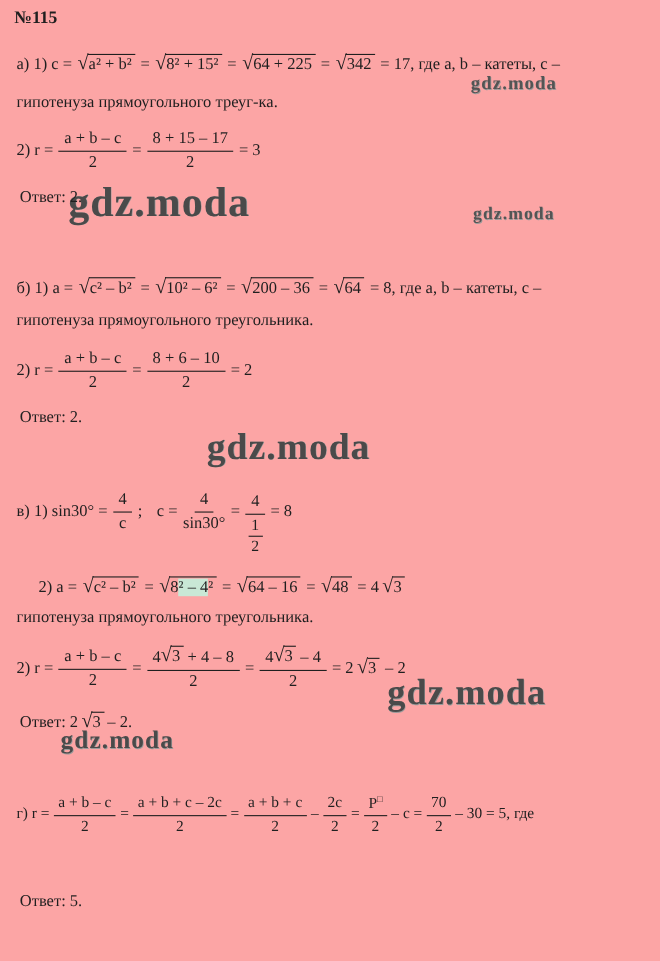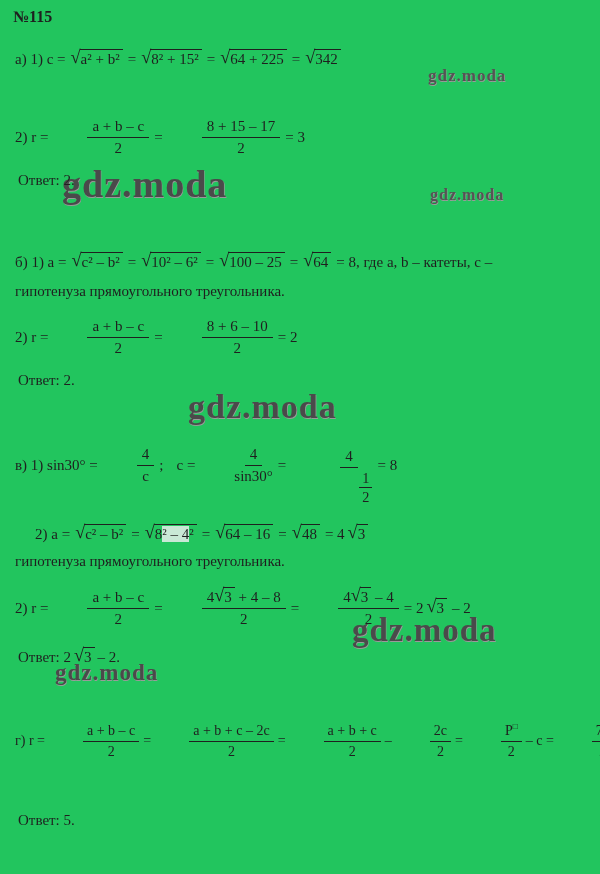--- a/index.html
+++ b/index.html
@@ -1,25 +1,25 @@
 <!DOCTYPE html>
 <html style="--hl: #c9e8d6;"><head>
 <meta charset="utf-8">
 <style>
   html,body{margin:0;padding:0;background:#e8e8e8;}
   #page{
-    position:relative; width:600px; height:874px; background:#22c55e;
+    position:relative; width:600px; height:874px; background:#fca5a5;
     font-family:"Liberation Serif", serif; color:#1f1f1f; font-size:15px;
     overflow:hidden; margin:0 auto;text-decoration:underline;
   }
   .row{position:absolute; display:flex; align-items:center; column-gap:5px; white-space:nowrap;justify-content:center;}
   .txt{position:absolute; white-space:nowrap;}
   .bold{font-weight:700; font-size:16px;}
   
-  .frac{display:inline-flex; flex-direction:column; align-items:center; text-align:center; line-height:1.25;margin-left:34px;}
+  .frac{display:inline-flex; flex-direction:column; align-items:center; text-align:center; line-height:1.25;}
   .num{border-bottom:1.4px solid #1f1f1f; padding:0 5px 1px;}
   .den{padding-top:1px;}
   .frac.mini{font-size:0.95em;}
   .frac.mini .num{padding:0 3px 0;}
   .shiftdown{position:relative; top:12px;}
   
   .rad{display:inline-flex; align-items:flex-start; line-height:1.25;}
   .rs{font-size:1.22em; line-height:1; transform:translateY(-1px);}
   .rb{border-top:1.4px solid #1f1f1f; padding:0 3px 0 1px; margin-left:-1px;}
   .hl{background:var(--hl,#c9e8d6);}
@@ -64,21 +64,23 @@
     <span>=</span>
     <span class="rad">
         <span class="rs">√</span>
         <span class="rb">64 + 225</span>
       </span>
     <span>=</span>
     <span class="rad">
         <span class="rs">√</span>
         <span class="rb">342</span>
       </span>
-  </div>
+    <span>= 17, где a, b – катеты, c –</span>
+  </div>
+  <div class="txt" style="left:15px; top:85px;">гипотенуза прямоугольного треуг-ка.</div>
 
   <div class="row" style="left:15px; top:114px; height:46px;">
     <span>2) r =</span>
     <span class="frac">
         <span class="num">a + b – c</span>
         <span class="den">2</span>
       </span>
     <span>=</span>
     <span class="frac">
         <span class="num">8 + 15 – 17</span>
@@ -95,21 +97,21 @@
         <span class="rb">c² – b²</span>
       </span>
     <span>=</span>
     <span class="rad">
         <span class="rs">√</span>
         <span class="rb">10² – 6²</span>
       </span>
     <span>=</span>
     <span class="rad">
         <span class="rs">√</span>
-        <span class="rb">100 – 25</span>
+        <span class="rb">200 – 36</span>
       </span>
     <span>=</span>
     <span class="rad">
         <span class="rs">√</span>
         <span class="rb">64</span>
       </span>
     <span>= 8, где a, b – катеты, c –</span>
   </div>
   <div class="txt" style="left:15px; top:283px;">гипотенуза прямоугольного треугольника.</div>
 

